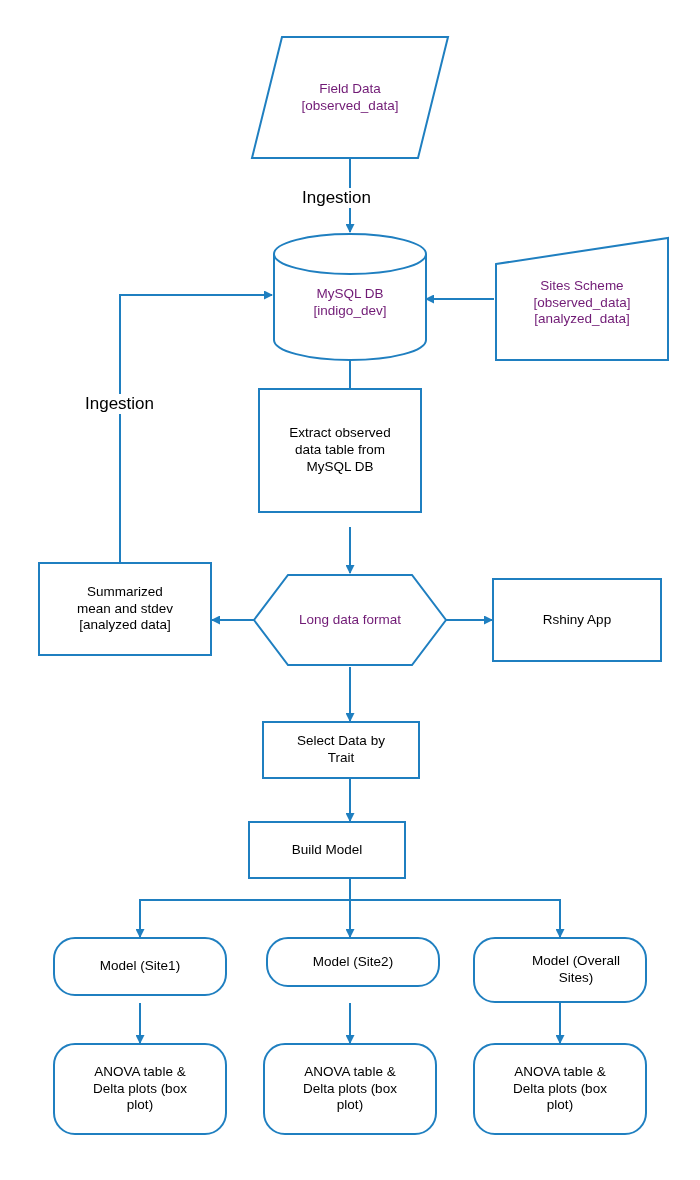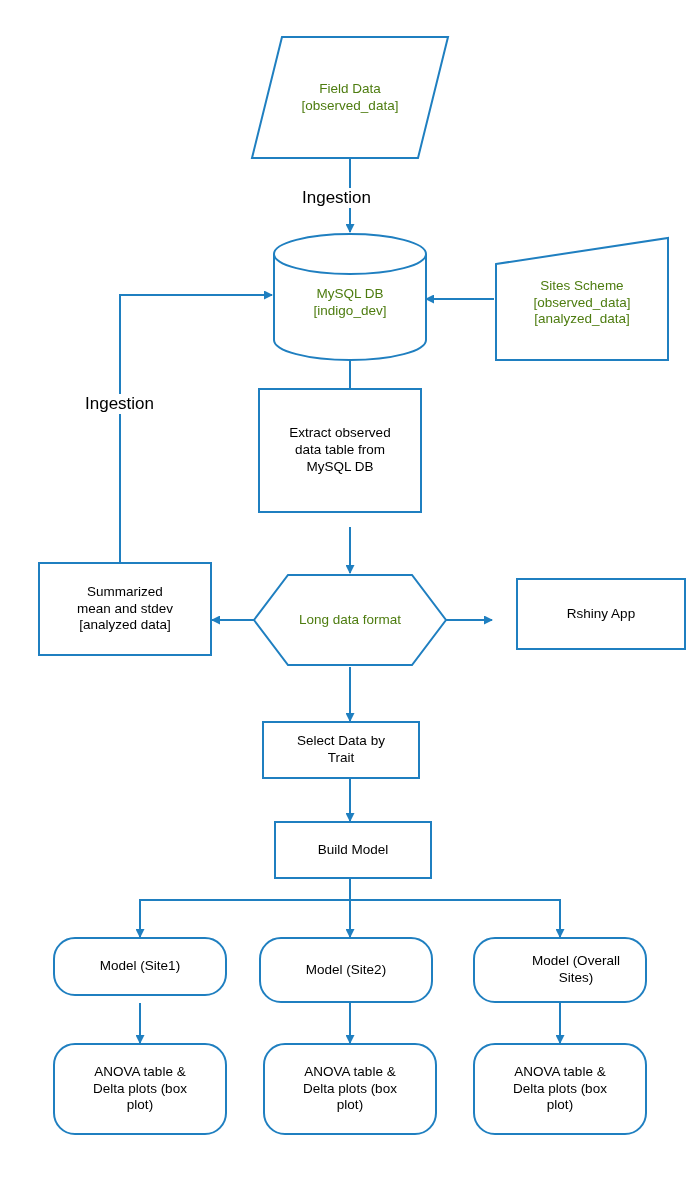--- a/index.html
+++ b/index.html
@@ -40,21 +40,21 @@
     position: absolute;
     overflow: visible;
   }
   .shape-label {
     position: absolute;
     box-sizing: border-box;
     display: flex;
     align-items: center;
     justify-content: center;
     text-align: center;
-    color: #4d7c0f;
+    color: #701a75;
     font-size: 13.5px;
     line-height: 1.25;
     white-space: pre-line;
     pointer-events: none;
   }
   .edge-label {
     position: absolute;
     color: #000000;
     font-size: 17px;
     font-family: "Liberation Sans", sans-serif;
@@ -138,30 +138,30 @@
 
   <svg class="svgshape" style="left:252px; top:573px; width:196px; height:94px;">
     <polygon points="36,2 160,2 194,47 160,92 36,92 2,47" fill="#ffffff" stroke="#1f7fc0" stroke-width="2"></polygon>
   </svg>
   <div class="shape-label" style="left:252px; top:573px; width:196px; height:94px;">Long data format</div>
 
   <div class="node rect" style="left:38px; top:562px; width:174px; height:94px;">Summarized
 mean and stdev
 [analyzed data]</div>
 
-  <div class="node rect" style="left:516px; top:578px; width:170px; height:72px;">Rshiny App</div>
+  <div class="node rect" style="left:492px; top:578px; width:170px; height:84px;">Rshiny App</div>
 
   <div class="node rect" style="left:262px; top:721px; width:158px; height:58px;">Select Data by
 Trait</div>
 
-  <div class="node rect" style="left:274px; top:821px; width:158px; height:58px;">Build Model</div>
+  <div class="node rect" style="left:248px; top:821px; width:158px; height:58px;">Build Model</div>
 
   <div class="node rounded" style="left:53px; top:937px; width:174px; height:59px;text-align:center;">Model  (Site1)</div>
 
-  <div class="node rounded" style="left:259px; top:937px; width:174px; height:66px;">Model  (Site2)</div>
+  <div class="node rounded" style="left:266px; top:937px; width:174px; height:50px;">Model  (Site2)</div>
 
   <div class="node rounded" style="left:473px; top:937px; width:174px; height:66px;padding-left:32px;">Model  (Overall
 Sites)</div>
 
   <div class="node rounded" style="left:53px; top:1043px; width:174px; height:92px;">ANOVA table &amp;
 Delta plots (box
 plot)</div>
 
   <div class="node rounded" style="left:263px; top:1043px; width:174px; height:92px;">ANOVA table &amp;
 Delta plots (box

